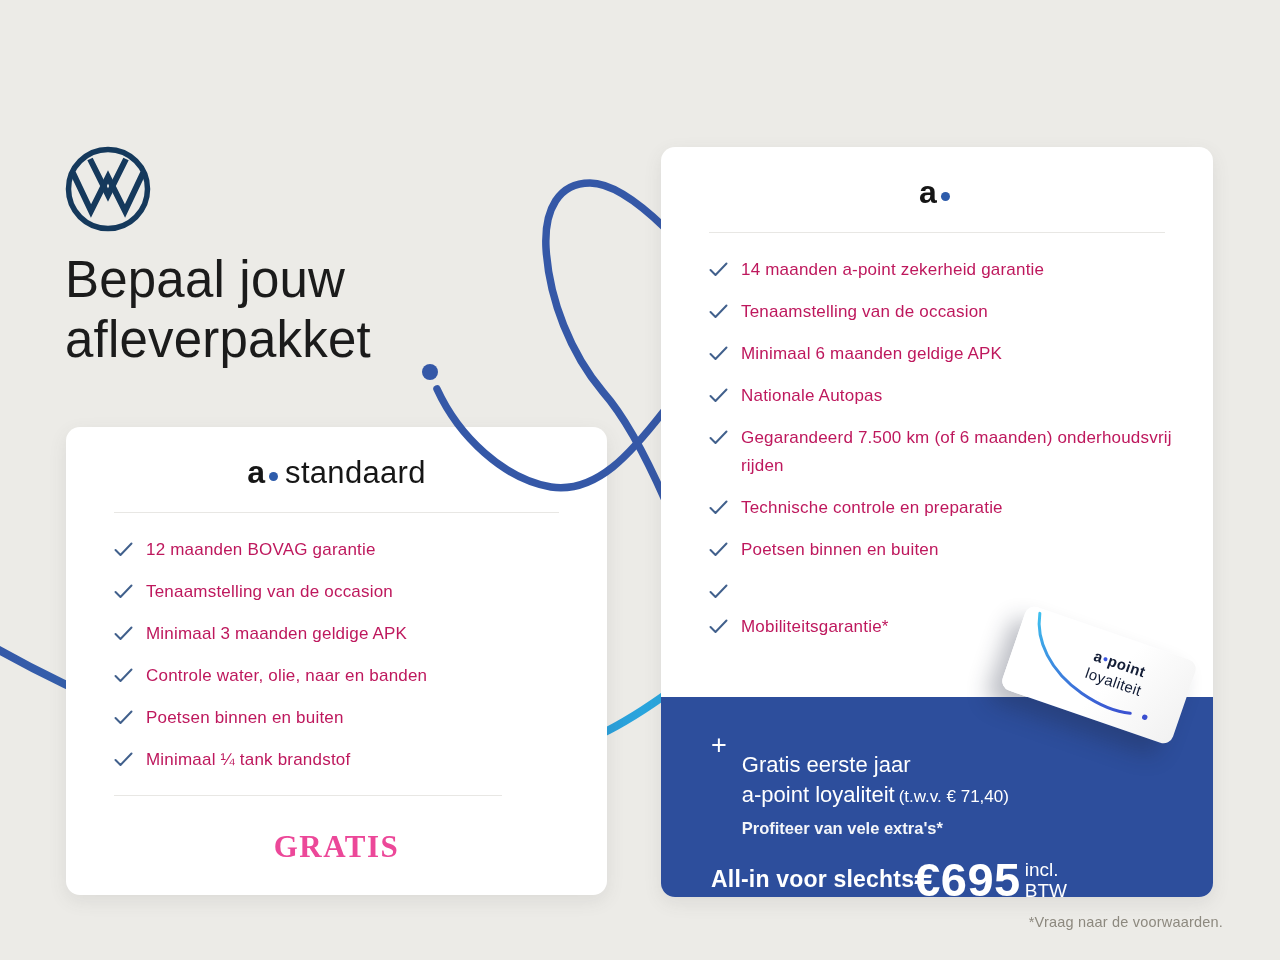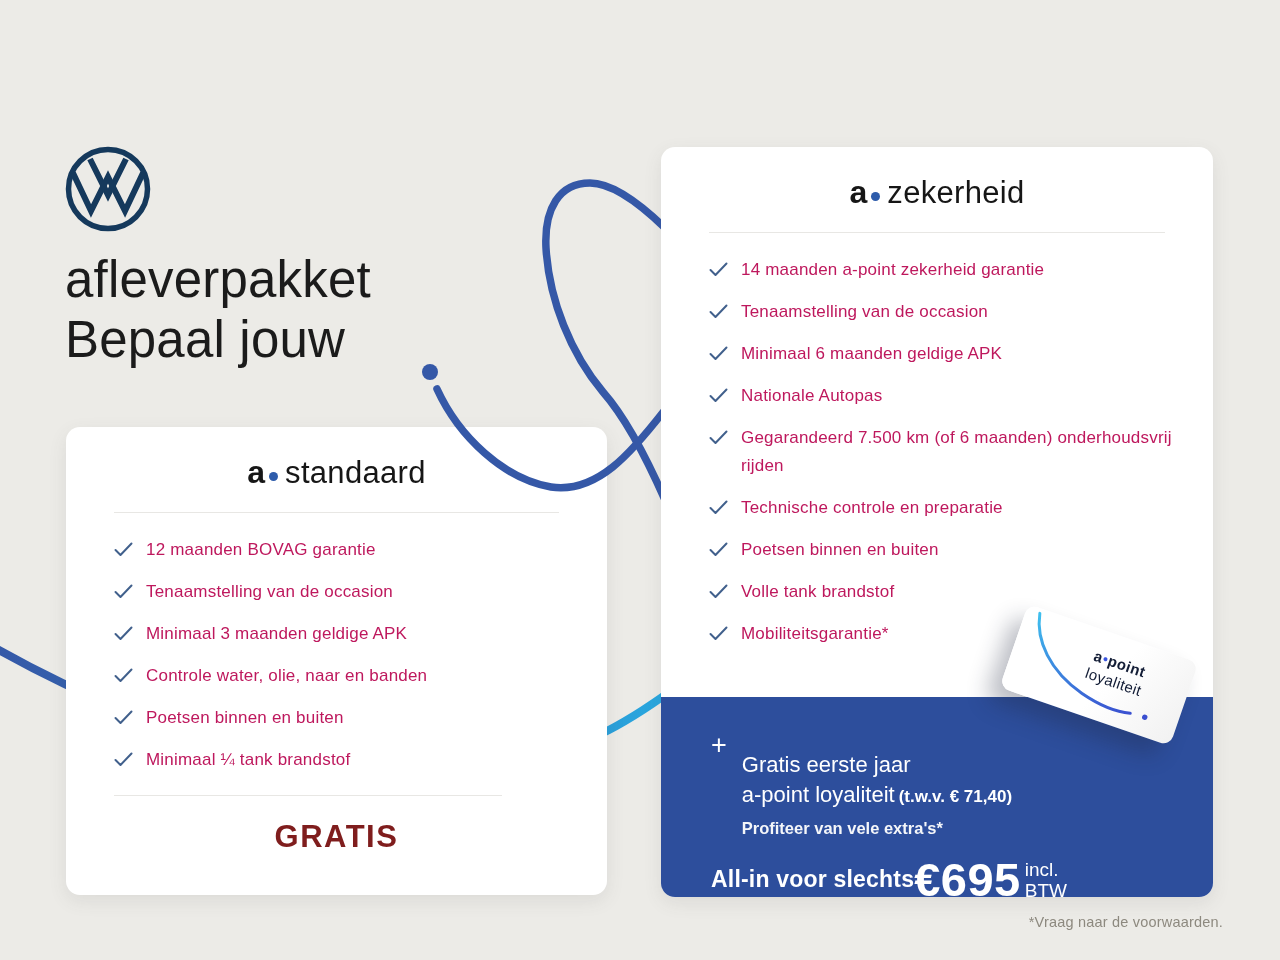--- a/index.html
+++ b/index.html
@@ -40,33 +40,33 @@
   .divider { height:1px; background:#e8e7e4; margin:21px 48px 0 48px; }
   .checklist { list-style:none; margin:23px 0 0 0; padding:0 36px 0 48px; }
   .checklist li {
     display:flex; align-items:flex-start; gap:13px;
     font-size:17px; line-height:28px; color:#be185d; margin-bottom:14px;
     letter-spacing:0.2px;
   }
   .check-icon { flex:0 0 auto; margin-top:6px; }
   .gratis-divider { height:1px; background:#e8e7e4; margin:21px 0 0 48px; width:388px; }
   .gratis {
-    text-align:center; margin-top:23px;
-    font-size:31px; font-weight:700; letter-spacing:1.5px; color:#7f1d1d;
+    text-align:center; margin-top:33px;
+    font-size:31px; font-weight:700; letter-spacing:1.5px; color:#ec4899;font-family:Liberation Serif, serif;
   }
   .blue-panel {
     position:absolute; left:0; bottom:0; width:100%; height:200px;
     background:#2d4e9c; color:#ffffff;
     display:flex; flex-direction:column;
   }
   .offer-row { display:flex; gap:15px; padding:33px 60px 0 50px; }
   .plus-icon { font-size:27px; font-weight:300; line-height:30px; }
   .offer-line1 { font-size:22px; line-height:30px; font-weight:500;margin-top:20px; }
   .offer-line2 { font-size:22px; line-height:30px; font-weight:500; }
-  .offer-line2 .small { font-size:17px; font-weight:700; margin-left:4px; }
+  .offer-line2 .small { font-size:17px; font-weight:400; margin-left:4px; }
   .offer-sub { font-size:16.5px; font-weight:700; margin-top:7px; opacity:0.95; }
   .allin-row {
     display:flex; align-items:center;
     padding:14px 58px 0 50px;
   }
   .allin-label { font-size:23px; font-weight:600; letter-spacing:0.2px; }
   .price-group { display:flex; align-items:center; gap:4px; }
   .price-main { font-size:47px; font-weight:700; letter-spacing:0.5px; }
   .price-suffix { font-size:19px; line-height:21px; font-weight:400; }
   .loyalty-card {
@@ -105,22 +105,22 @@
   <path d="M -10 645 C 160 742, 350 792, 500 766 C 580 752, 628 722, 672 690" fill="none" stroke="url(#backGrad)" stroke-width="8" stroke-linecap="round"></path>
 </svg>
 
 <svg class="vw-logo" width="88" height="88" viewBox="0 0 88 88">
   <circle cx="44" cy="44" r="39.5" fill="none" stroke="#15395c" stroke-width="5.5"></circle>
   <path d="M26 14 L44 50 L62 14" fill="none" stroke="#15395c" stroke-width="6"></path>
   <path d="M9 28 L27 66 L44 32 L61 66 L79 28" fill="none" stroke="#15395c" stroke-width="6"></path>
 </svg>
 
 <div class="heading">
+  <div>Bepaal jouw</div>
   <div>afleverpakket</div>
-  <div>Bepaal jouw</div>
 </div>
 
 <div class="card card-standaard">
   <div class="card-title">
     <span class="a">a</span>
     <span class="brand-dot"></span>
     <span class="rest">standaard</span>
   </div>
   <div class="divider"></div>
   <ul class="checklist">
@@ -168,21 +168,20 @@
 <svg class="deco deco-front" width="1280" height="960" viewBox="0 0 1280 960">
   <circle cx="430" cy="372" r="8" fill="#3558a7"></circle>
   <path d="M 437 389 C 459 437, 504 479, 551 487 C 597 494, 632 452, 664 411" fill="none" stroke="#3558a7" stroke-width="7.5" stroke-linecap="round"></path>
   <path d="M 664 227 C 639 203, 611 183, 590 183 C 559 183, 544 209, 546 248 C 549 300, 571 354, 603 392 C 625 417, 647 459, 665 500" fill="none" stroke="#3558a7" stroke-width="7.5" stroke-linecap="round"></path>
 </svg>
 
 <div class="card card-zekerheid">
   <div class="card-title">
     <span class="a">a</span>
     <span class="brand-dot"></span>
-    <span class="rest">zekerheid</span>
   </div>
   <div class="divider"></div>
   <ul class="checklist">
     <li>
       <svg class="check-icon" width="19" height="15" viewBox="0 0 19 15">
           <path d="M1.5 8 L6.5 13 L17.5 1.5" fill="none" stroke="#41608c" stroke-width="2" stroke-linecap="round" stroke-linejoin="round"></path>
         </svg>
       <span>14 maanden a-point zekerheid garantie</span>
     </li>
     <li>
@@ -218,21 +217,20 @@
     <li>
       <svg class="check-icon" width="19" height="15" viewBox="0 0 19 15">
           <path d="M1.5 8 L6.5 13 L17.5 1.5" fill="none" stroke="#41608c" stroke-width="2" stroke-linecap="round" stroke-linejoin="round"></path>
         </svg>
       <span>Poetsen binnen en buiten</span>
     </li>
     <li>
       <svg class="check-icon" width="19" height="15" viewBox="0 0 19 15">
           <path d="M1.5 8 L6.5 13 L17.5 1.5" fill="none" stroke="#41608c" stroke-width="2" stroke-linecap="round" stroke-linejoin="round"></path>
         </svg>
-      <span>Volle tank brandstof</span>
     </li>
     <li>
       <svg class="check-icon" width="19" height="15" viewBox="0 0 19 15">
           <path d="M1.5 8 L6.5 13 L17.5 1.5" fill="none" stroke="#41608c" stroke-width="2" stroke-linecap="round" stroke-linejoin="round"></path>
         </svg>
       <span>Mobiliteitsgarantie*</span>
     </li>
   </ul>
 
   <div class="blue-panel">

